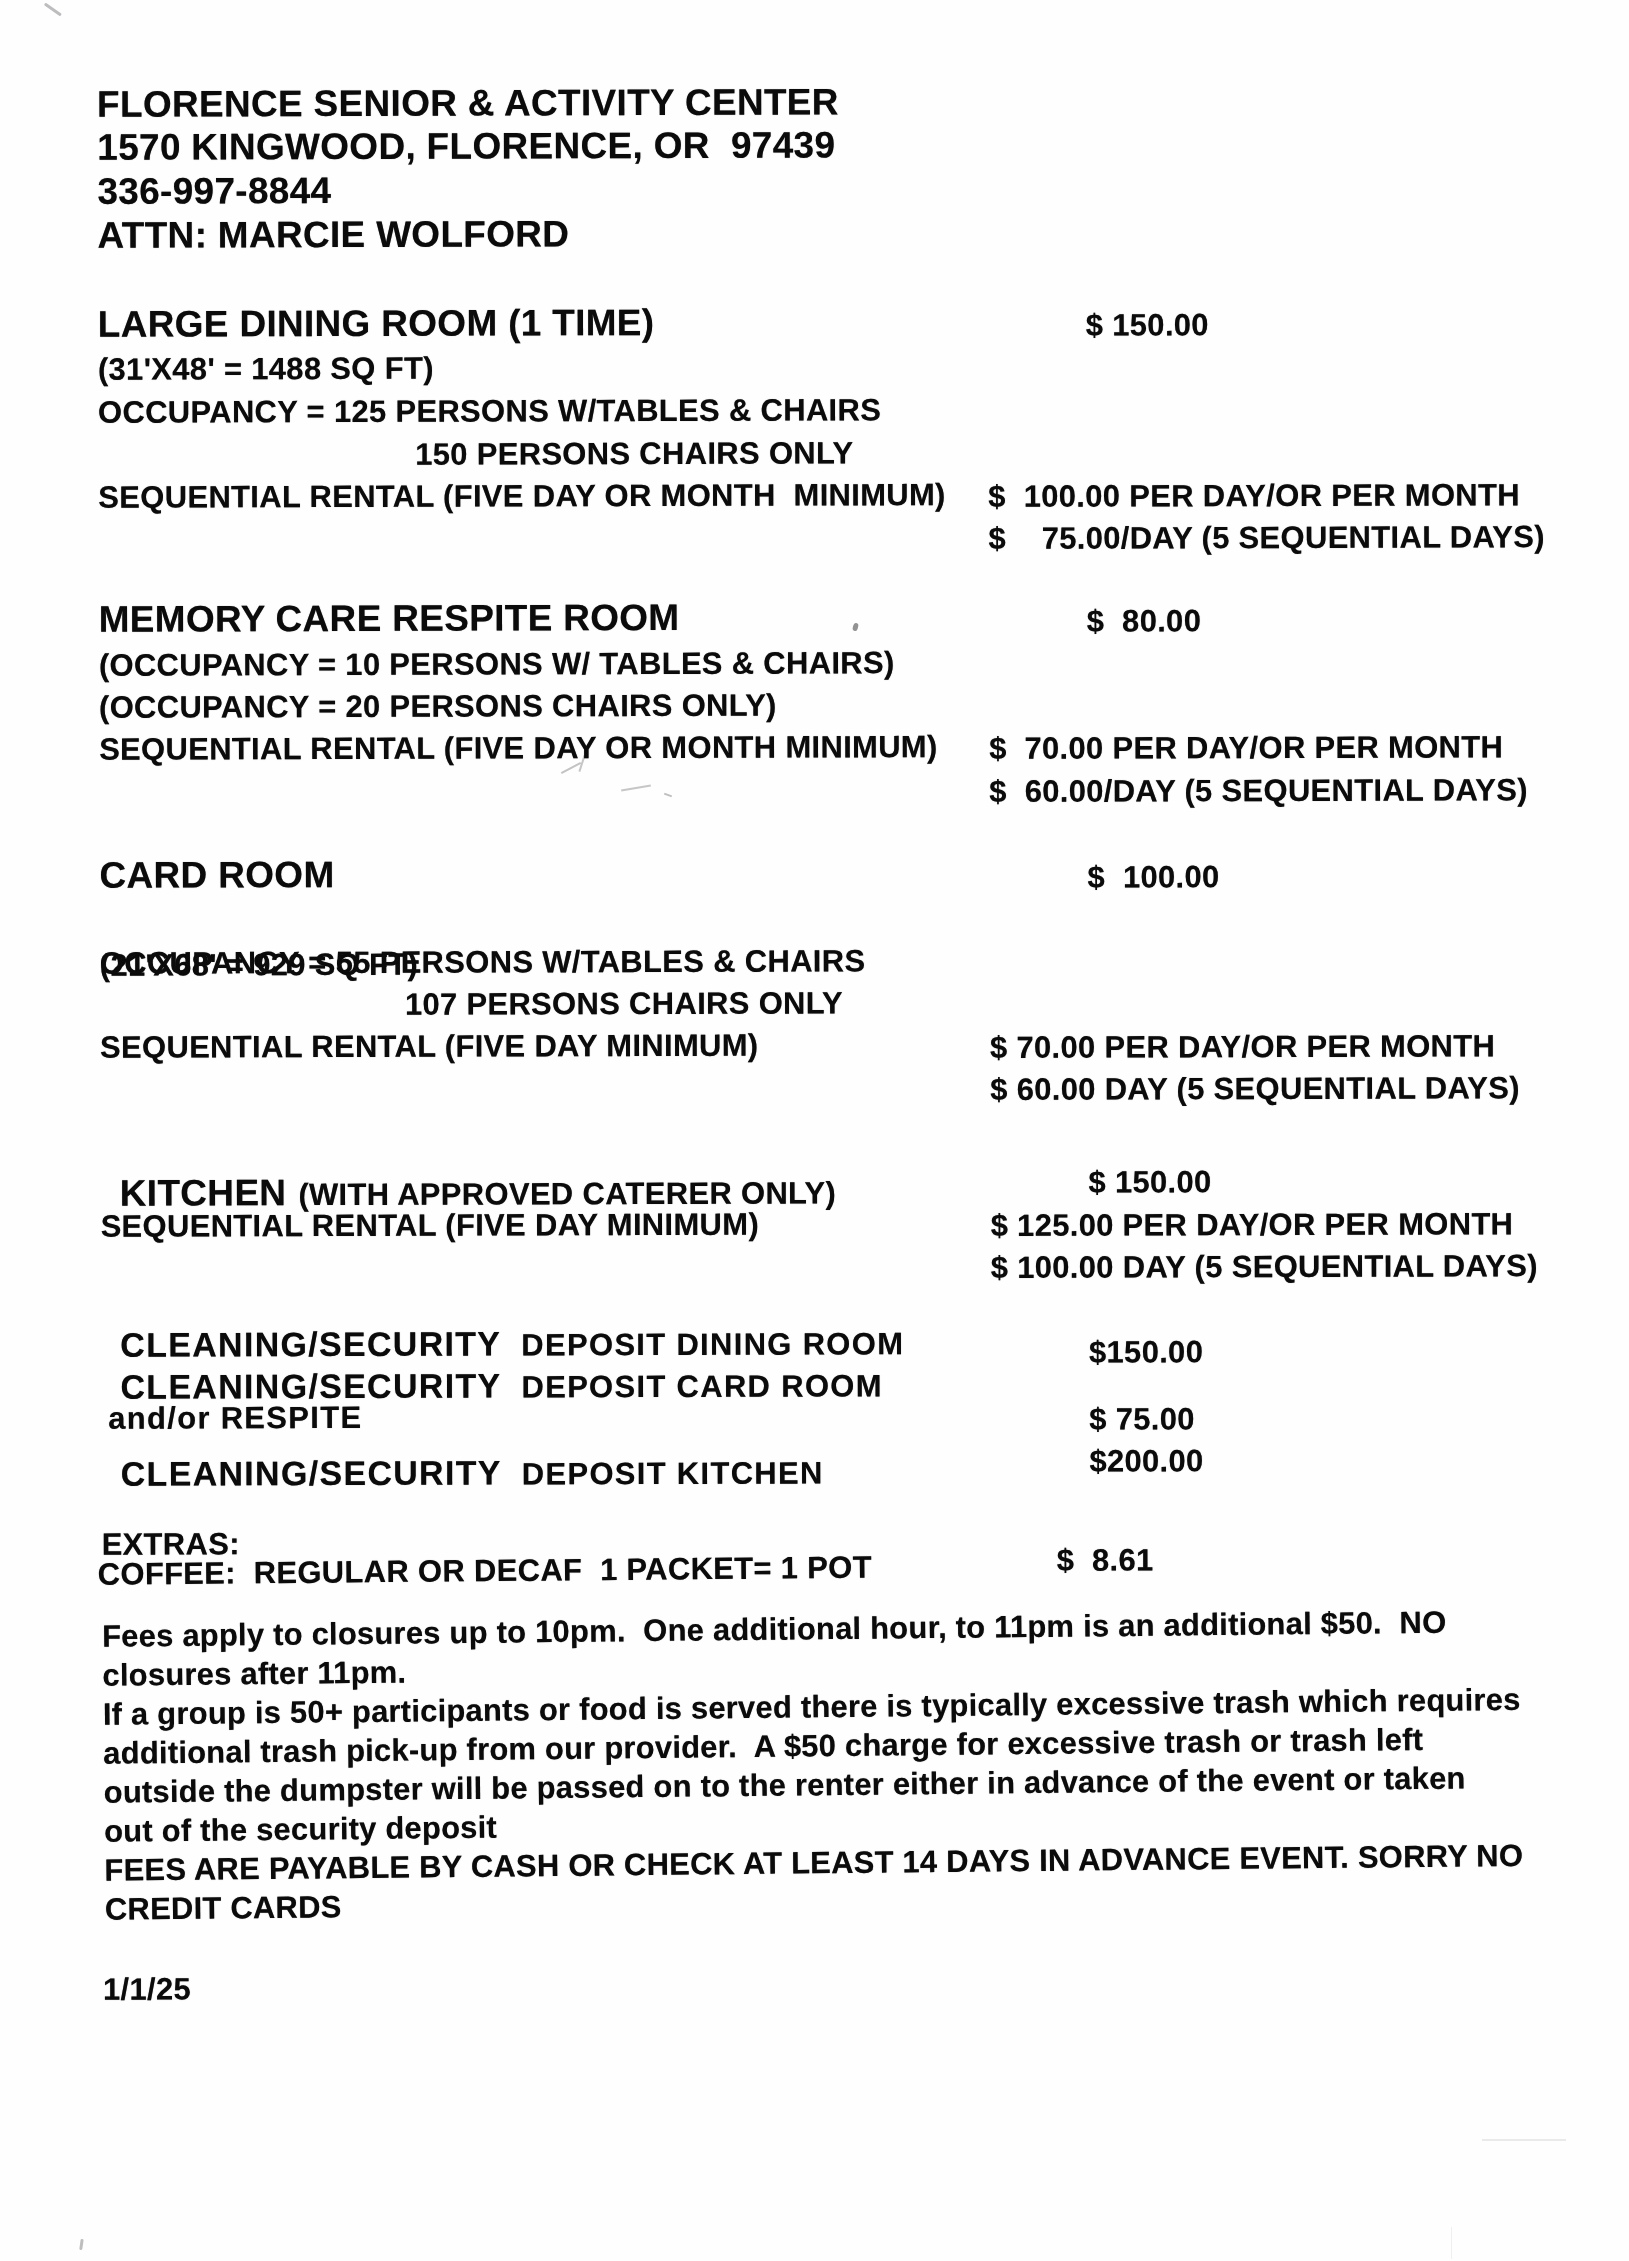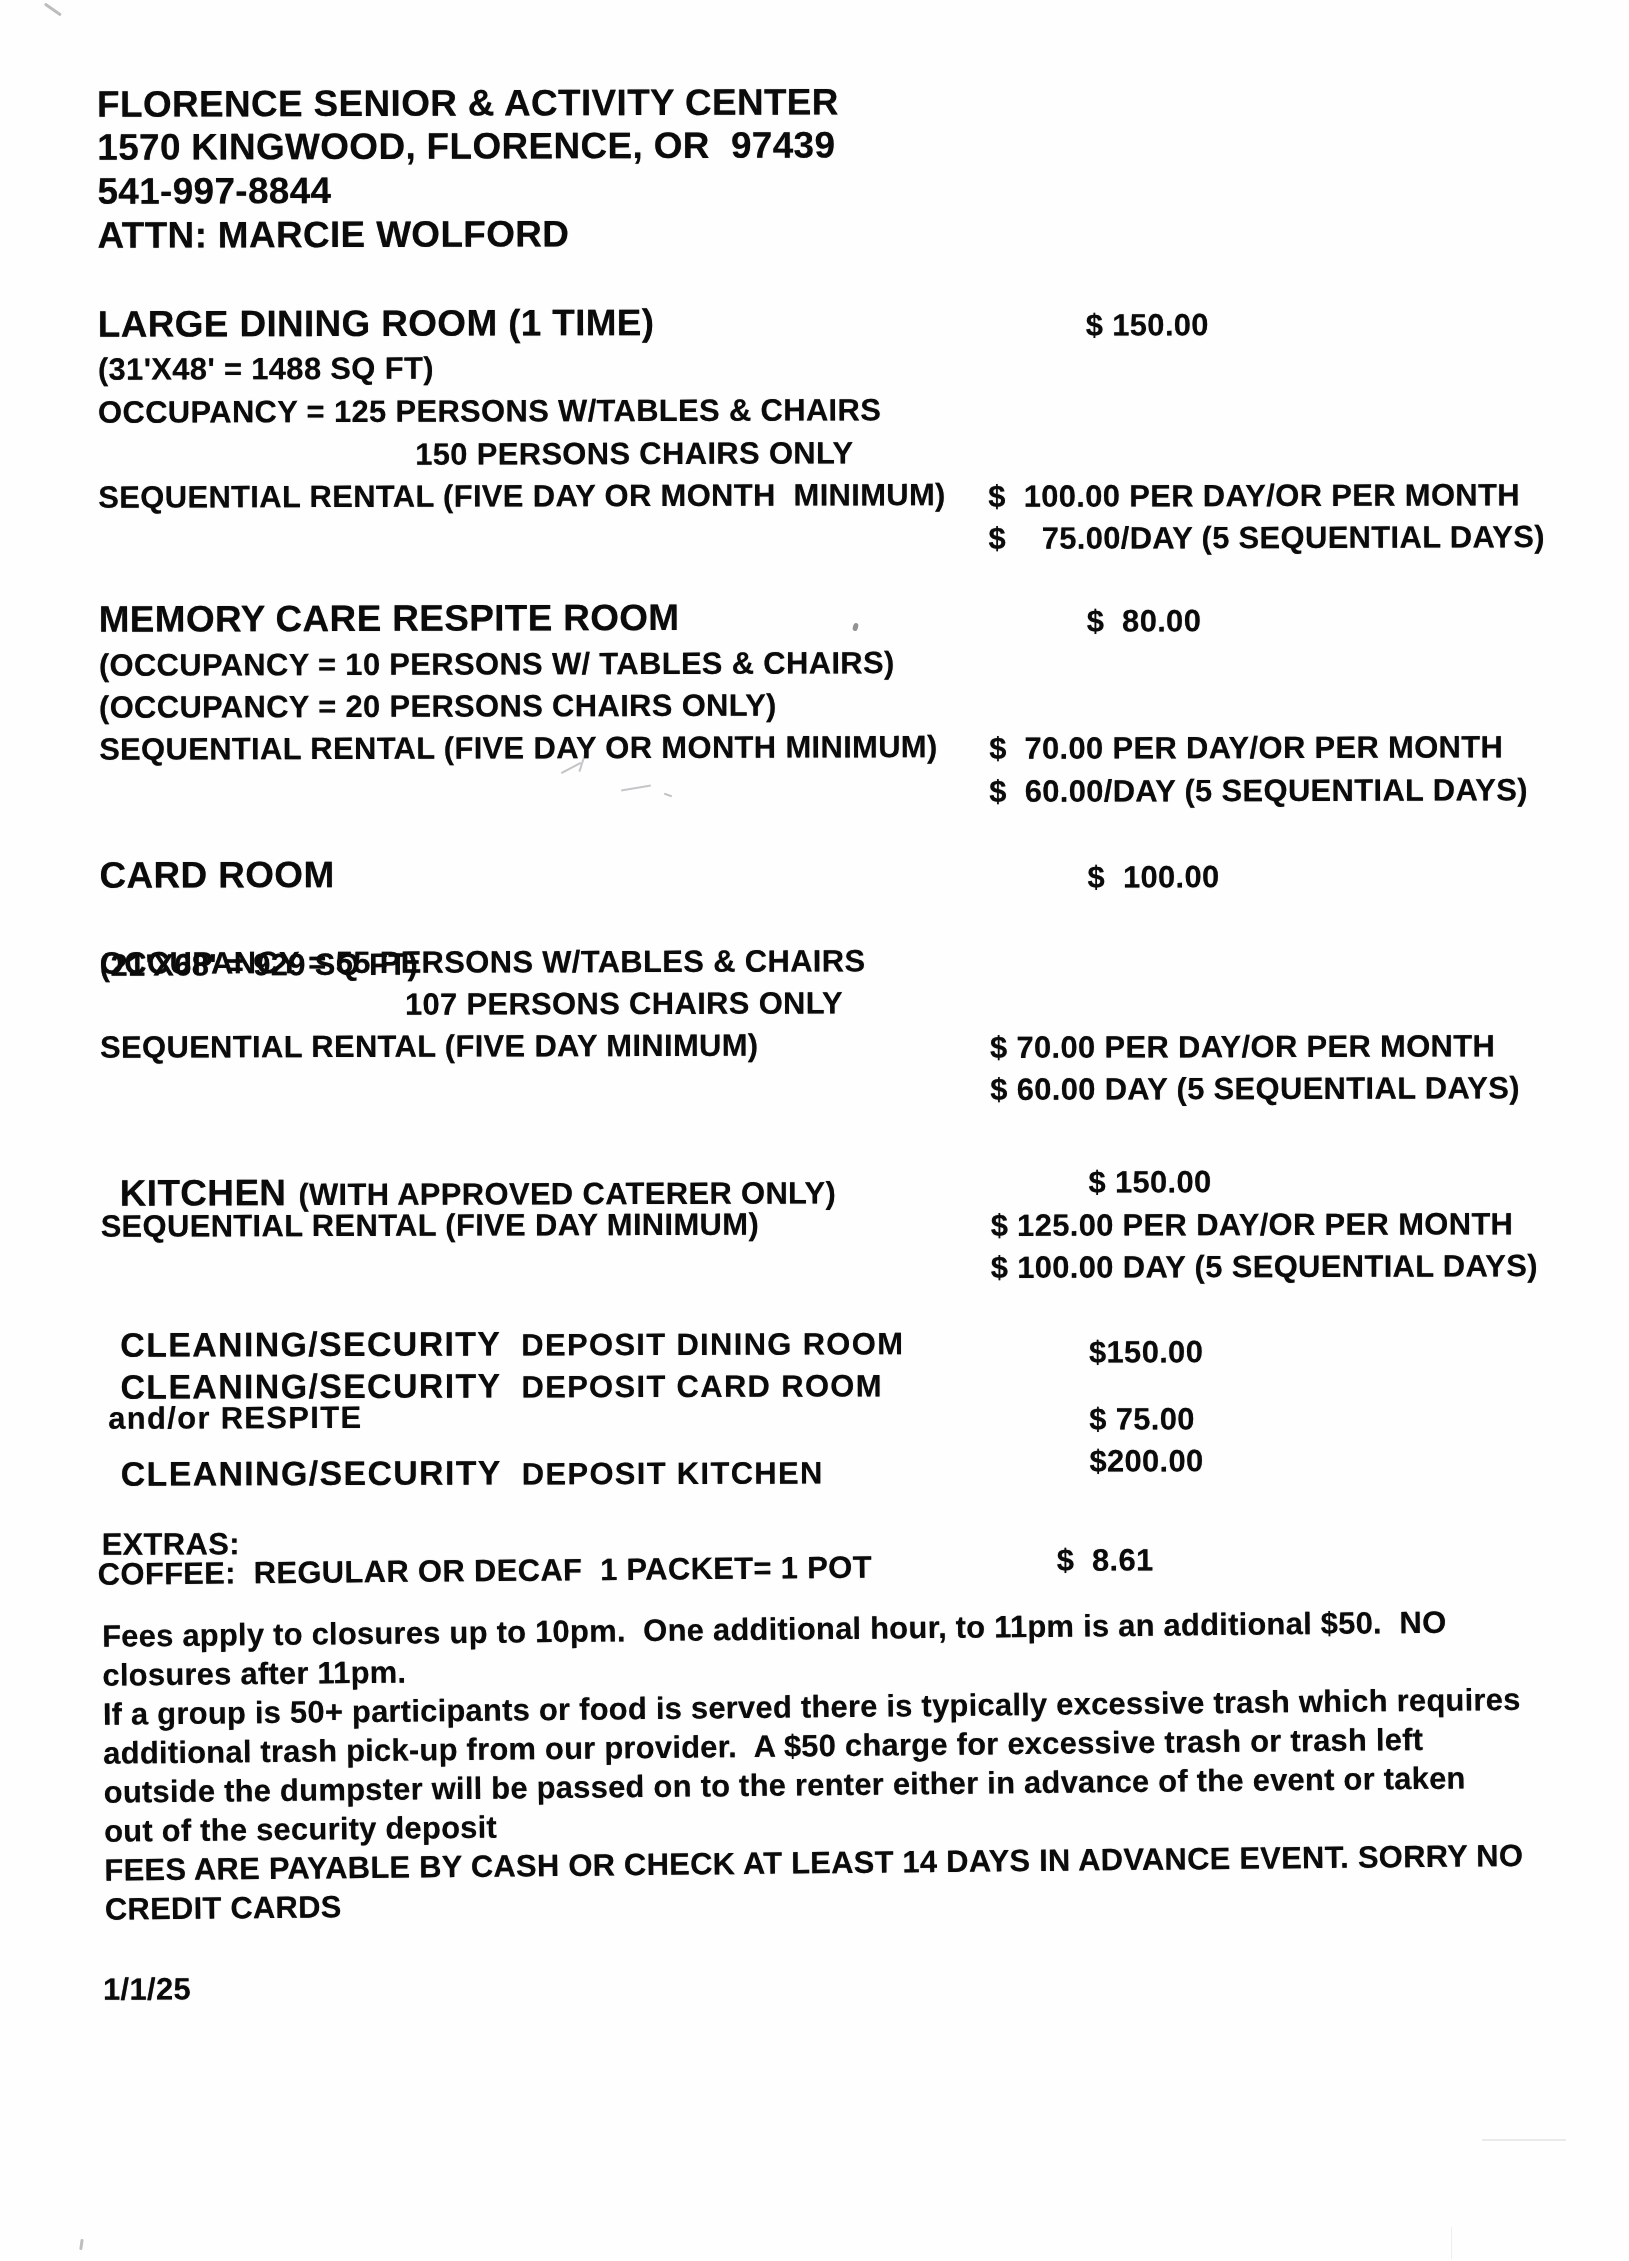--- a/index.html
+++ b/index.html
@@ -53,21 +53,21 @@
   <div class="artifact" style="left:664px;top:794px;width:8px;height:2px;background:rgba(70,70,80,.34);transform:rotate(20deg);"></div>
   <div class="artifact" style="left:853px;top:623px;width:5.3px;height:8px;background:rgba(40,40,44,.5);transform:rotate(15deg);border-radius:40%;"></div>
   <div class="artifact" style="left:1482px;top:2139px;width:84px;height:2px;background:rgba(0,0,0,.08);"></div>
   <div class="artifact" style="left:1451px;top:2227px;width:1.3px;height:32px;background:rgba(0,0,0,.06);"></div>
   <div class="artifact" style="left:80px;top:2239px;width:3.3px;height:10.5px;background:rgba(0,0,0,.25);transform:rotate(8deg);border-radius:1.3px;"></div>
 
   <div class="content">
 
     <div class="t hdr" style="left:97px;top:84px;">FLORENCE SENIOR &amp; ACTIVITY CENTER</div>
     <div class="t hdr" style="left:97px;top:127px;">1570 KINGWOOD, FLORENCE, OR  97439</div>
-    <div class="t hdr" style="left:97px;top:171px;">541-997-8844</div>
+    <div class="t hdr" style="left:97px;top:171px;">336-997-8844</div>
     <div class="t hdr" style="left:97px;top:215px;">ATTN: MARCIE WOLFORD</div>
 
     <div class="t sec" style="left:97px;top:304px;">LARGE DINING ROOM (1 TIME)</div>
     <div class="t price" style="left:1085px;top:311px;">$ 150.00</div>
     <div class="t body" style="left:97px;top:352px;">(31'X48' = 1488 SQ FT)</div>
     <div class="t body" style="left:97px;top:395px;">OCCUPANCY = 125 PERSONS W/TABLES &amp; CHAIRS</div>
     <div class="t body" style="left:414px;top:438px;">150 PERSONS CHAIRS ONLY</div>
     <div class="t body" style="left:97px;top:480px;">SEQUENTIAL RENTAL (FIVE DAY OR MONTH  MINIMUM)</div>
     <div class="t price" style="left:987px;top:482px;">$  100.00 PER DAY/OR PER MONTH</div>
     <div class="t price" style="left:987px;top:524px;">$    75.00/DAY (5 SEQUENTIAL DAYS)</div>

